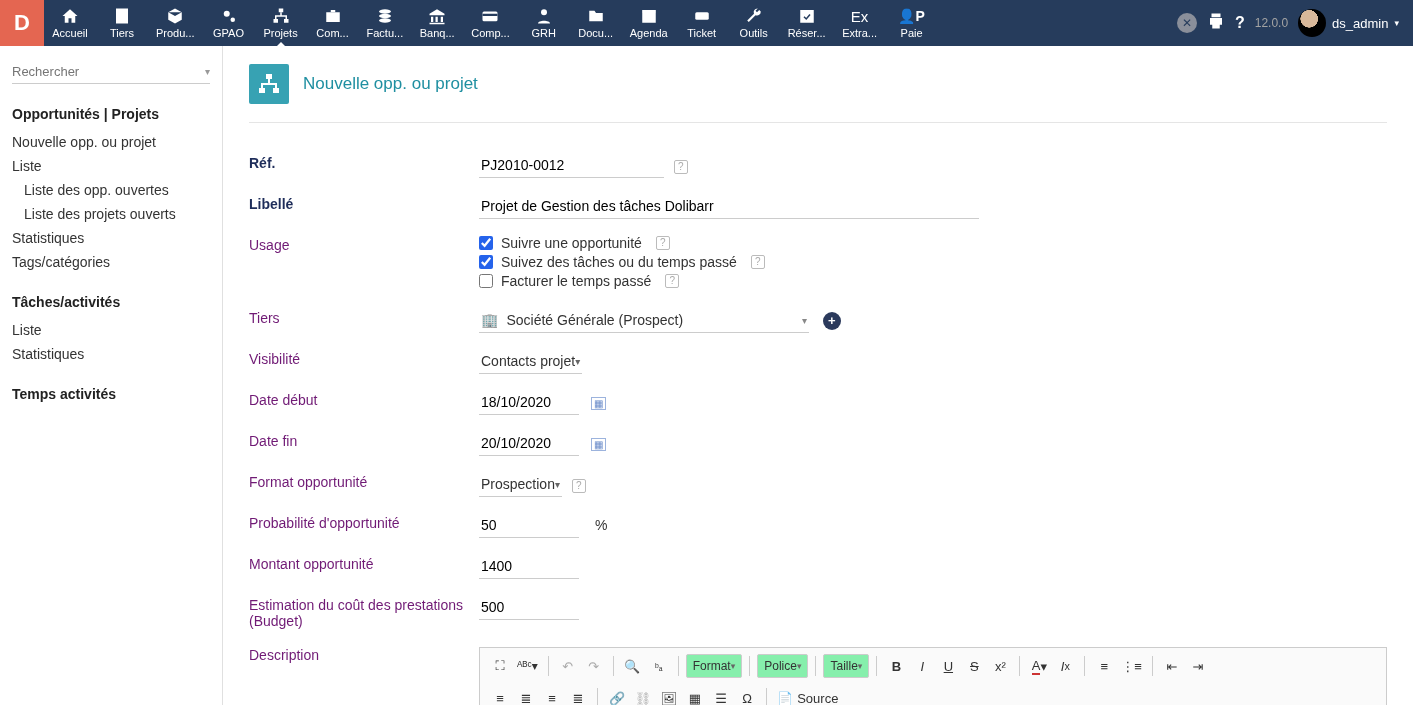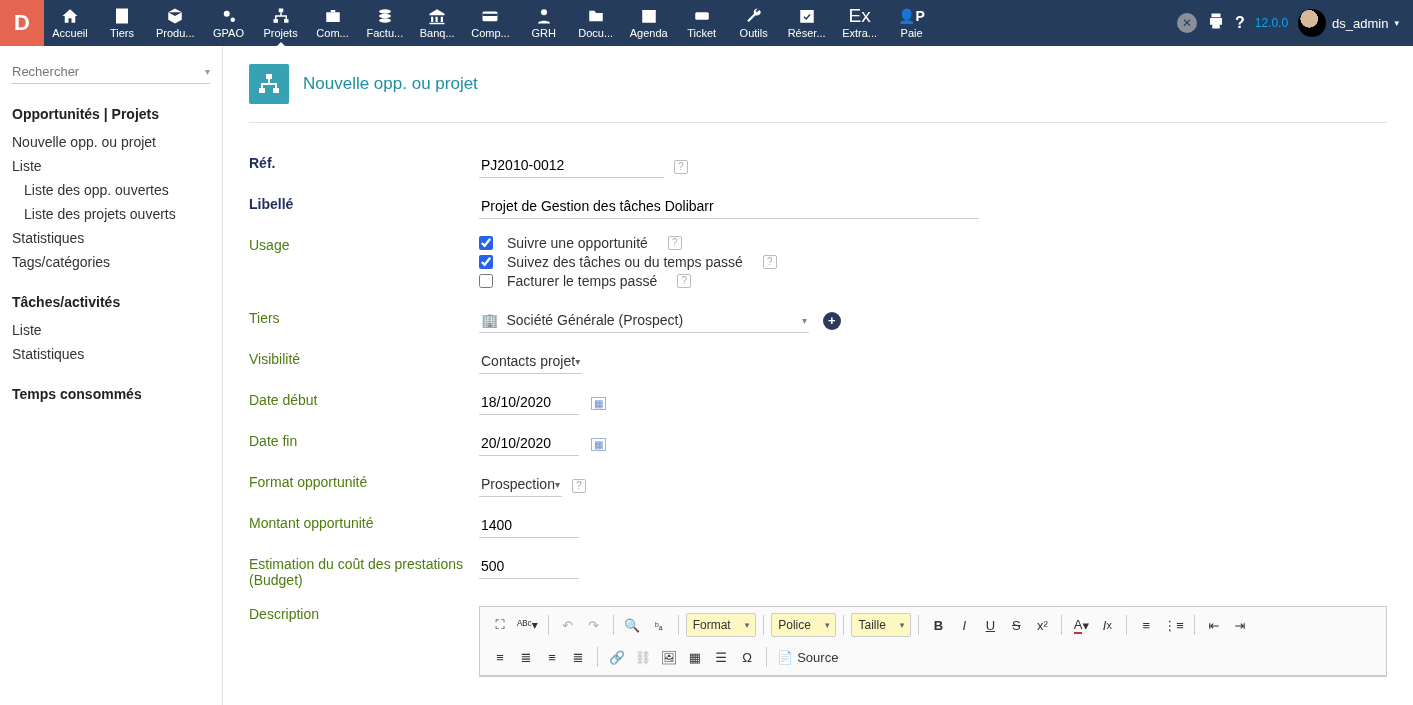--- a/index.html
+++ b/index.html
@@ -8,21 +8,21 @@
   
   .topnav { background: #263c5c; height: 46px; display: flex; align-items: stretch; color: #fff; }
   .topnav .logo { width: 44px; height: 46px; background: #e46651; display: flex; align-items: center; justify-content: center; font-weight: bold; font-size: 22px; color: #fff; }
   .topnav .menu { display: flex; align-items: stretch; flex: 1; }
   .topnav .menu-item { display: flex; flex-direction: column; align-items: center; justify-content: center; padding: 4px 8px; min-width: 52px; font-size: 11px; cursor: pointer; position: relative; }
   .topnav .menu-item.active::after { content: ""; position: absolute; bottom: -1px; left: 50%; transform: translateX(-50%); border: 5px solid transparent; border-bottom-color: #fff; }
   .topnav .menu-item .icon { font-size: 16px; margin-bottom: 2px; height: 18px; display: flex; align-items: center; }
   .topnav .right { display: flex; align-items: center; gap: 10px; padding-right: 14px; font-size: 13px; }
   .topnav .right .avatar { width: 28px; height: 28px; border-radius: 50%; background: #888; display: inline-block; background-image: radial-gradient(circle at 40% 35%, #d8b89a 0 35%, #000 36% 100%); }
   .topnav .right .icon-btn { cursor: pointer; font-size: 16px; color: #b9c3d3; }
-  .topnav .right .version { color: #0ea5e9; font-size: 12px; }
+  .topnav .right .version { color: #a3a3a3; font-size: 12px; }
   .topnav .right .user { display: flex; align-items: center; gap: 6px; cursor: pointer; }
   .topnav .right .user .chev { font-size: 9px; }
   
   
   .layout { display: flex; height: calc(705px - 46px); }
   .sidebar { width: 223px; border-right: 1px solid #e0e0e0; padding: 18px 12px; overflow-y: auto; }
   .search-wrap { display: flex; align-items: center; border-bottom: 1px solid #ccc; padding-bottom: 4px; margin-bottom: 22px; }
   .search-wrap input { border: none; outline: none; width: 100%; font-size: 13px; color: #999; background: transparent; }
   .search-wrap .chev { color: #999; font-size: 10px; }
   .side-section { margin-bottom: 20px; }
@@ -31,44 +31,44 @@
   .side-section .link.sub { padding-left: 12px; }
   
   
   .main { flex: 1; padding: 18px 26px; overflow-y: auto; }
   .page-header { display: flex; align-items: center; gap: 14px; padding-bottom: 18px; border-bottom: 1px solid #e5e5e5; margin-bottom: 22px; }
   .page-header .icon-box { width: 40px; height: 40px; background: #37a2b3; display: flex; align-items: center; justify-content: center; color: #fff; font-size: 20px; border-radius: 2px; }
   .page-header .title { color: #1f8fa1; font-size: 17px; font-weight: 500; }
   
   .form-table { width: 100%; border-collapse: collapse; }
   .form-table td { padding: 8px 0; vertical-align: top; font-size: 14px; }
-  .form-table td.label { width: 230px; color: #4d7c0f; font-weight: 500; padding-right: 12px; padding-top: 10px; }
+  .form-table td.label { width: 230px; color: #701a75; font-weight: 500; padding-right: 12px; padding-top: 10px; }
   .form-table td.label.req { color: #1e2d5a; font-weight: bold; }
   
   .text-input { border: none; border-bottom: 1px solid #ccc; padding: 4px 2px; font-size: 14px; outline: none; min-width: 100px; }
   .text-input.wide { width: 500px; }
   .text-input.small { width: 55px; }
   .text-input.med { width: 82px; }
   .select-like { display: inline-flex; align-items: center; border-bottom: 1px solid #ccc; padding: 4px 2px; font-size: 14px; cursor: pointer; }
   .select-like .arrow { font-size: 10px; color: #666; }
   .help { display: inline-block; width: 14px; height: 14px; border: 1px solid #bbb; border-radius: 2px; font-size: 10px; color: #aaa; text-align: center; line-height: 12px; margin-left: 6px; cursor: help; }
   .cal { display: inline-block; font-size: 10px; color: #6a8bc9; margin-left: 8px; cursor: pointer; border: 1px solid #9cb3dd; padding: 0 2px; }
   .plus-btn { display: inline-flex; width: 18px; height: 18px; border-radius: 50%; background: #2b3a5c; color: #fff; align-items: center; justify-content: center; font-size: 13px; margin-left: 10px; cursor: pointer; font-weight: bold; }
-  .checkbox-row { display: flex; align-items: center; gap: 14px; margin-bottom: 3px; }
+  .checkbox-row { display: flex; align-items: center; gap: 8px; margin-bottom: 3px; }
   .checkbox-row input[type=checkbox] { width: 14px; height: 14px; accent-color: #2563eb; }
   .tiers-select { display: inline-flex; align-items: center; gap: 8px; border-bottom: 1px solid #ccc; padding: 4px 2px; min-width: 330px; cursor: pointer; }
   .tiers-select .bldg { color: #5b7cc5; }
   .tiers-select .dd { margin-left: auto; font-size: 10px; color: #888; }
   
   
   .rte { border: 1px solid #ccc; margin-top: 2px; width: 100%; }
   .rte-toolbar { border-bottom: 1px solid #ccc; padding: 6px 8px; display: flex; flex-wrap: wrap; gap: 2px; align-items: center; background: #fafafa; }
   .rte-btn { min-width: 24px; height: 24px; display: inline-flex; align-items: center; justify-content: center; font-size: 13px; cursor: pointer; border-radius: 2px; padding: 0 3px; }
   .rte-sep { width: 1px; height: 20px; background: #ccc; margin: 0 5px; }
-  .rte-select { border: 1px solid #ccc; padding: 2px 6px; font-size: 12px; background: #fef9c3; cursor: pointer; display: inline-flex; align-items: center; gap: 14px; border-radius: 2px; height: 24px; }
+  .rte-select { border: 1px solid #ccc; padding: 2px 6px; font-size: 12px; background: #86efac; cursor: pointer; display: inline-flex; align-items: center; border-radius: 2px; height: 24px; }
   .rte-select .dd { font-size: 9px; color: #666; }
   .percent { margin-left: 12px; }
   svg.nav-ico { width: 18px; height: 18px; fill: #fff; }
 </style>
 </head>
 <body>
 
 <div class="topnav">
   <div class="logo">D</div>
   <div class="menu">
@@ -197,21 +197,21 @@
     <div class="menu-item">
       <span class="icon">
           <svg class="nav-ico" viewBox="0 0 24 24">
             <rect x="3" y="4" width="18" height="17"></rect>
             <path d="M8 13l3 3 5-6" stroke="#263c5c" stroke-width="2" fill="none"></path>
           </svg>
         </span>
       <span>Réser...</span>
     </div>
     <div class="menu-item">
-      <span class="icon" style="font-size:19px;font-weight:500;text-align:right;">Ex</span>
+      <span class="icon" style="font-size:15px;font-weight:500;text-align:right;">Ex</span>
       <span>Extra...</span>
     </div>
     <div class="menu-item">
       <span class="icon" style="font-size:14px;font-weight:bold;">👤P</span>
       <span>Paie</span>
     </div>
   </div>
   <div class="right">
     <span class="icon-btn" style="background:#8a8f9a;border-radius:50%;width:20px;height:20px;display:inline-flex;align-items:center;justify-content:center;color:#263c5c;font-size:12px;">✕</span>
     <span class="icon-btn"><svg style="width:18px;height:18px;fill:#fff;" viewBox="0 0 24 24">
@@ -245,21 +245,21 @@
       <a class="link">Tags/catégories</a>
     </div>
 
     <div class="side-section">
       <div class="heading">Tâches/activités</div>
       <a class="link">Liste</a>
       <a class="link">Statistiques</a>
     </div>
 
     <div class="side-section">
-      <div class="heading">Temps consommés</div>
+      <div class="heading">Temps activités</div>
     </div>
   </div>
 
   <div class="main">
     <div class="page-header">
       <div class="icon-box">
         <svg style="width:24px;height:24px;fill:#fff;" viewBox="0 0 24 24">
             <rect x="9" y="2" width="6" height="5"></rect>
             <rect x="2" y="16" width="6" height="5"></rect>
             <rect x="16" y="16" width="6" height="5"></rect>
@@ -340,20 +340,27 @@
         <td class="label">Format opportunité</td>
         <td>
           <span class="select-like">
             <span>Prospection</span>
             <span class="arrow">▾</span>
           </span>
           <span class="help">?</span>
         </td>
       </tr>
       <tr>
+        <td class="label">Probabilité d'opportunité</td>
+        <td>
+          <input class="text-input small" value="50" style="">
+          <span class="percent">%</span>
+        </td>
+      </tr>
+      <tr>
         <td class="label">Montant opportunité</td>
         <td><input class="text-input small" value="1400" style=""></td>
       </tr>
       <tr>
         <td class="label">Estimation du coût des prestations (Budget)</td>
         <td><input class="text-input small" value="500" style=""></td>
       </tr>
       <tr>
         <td class="label">Description</td>
         <td>

